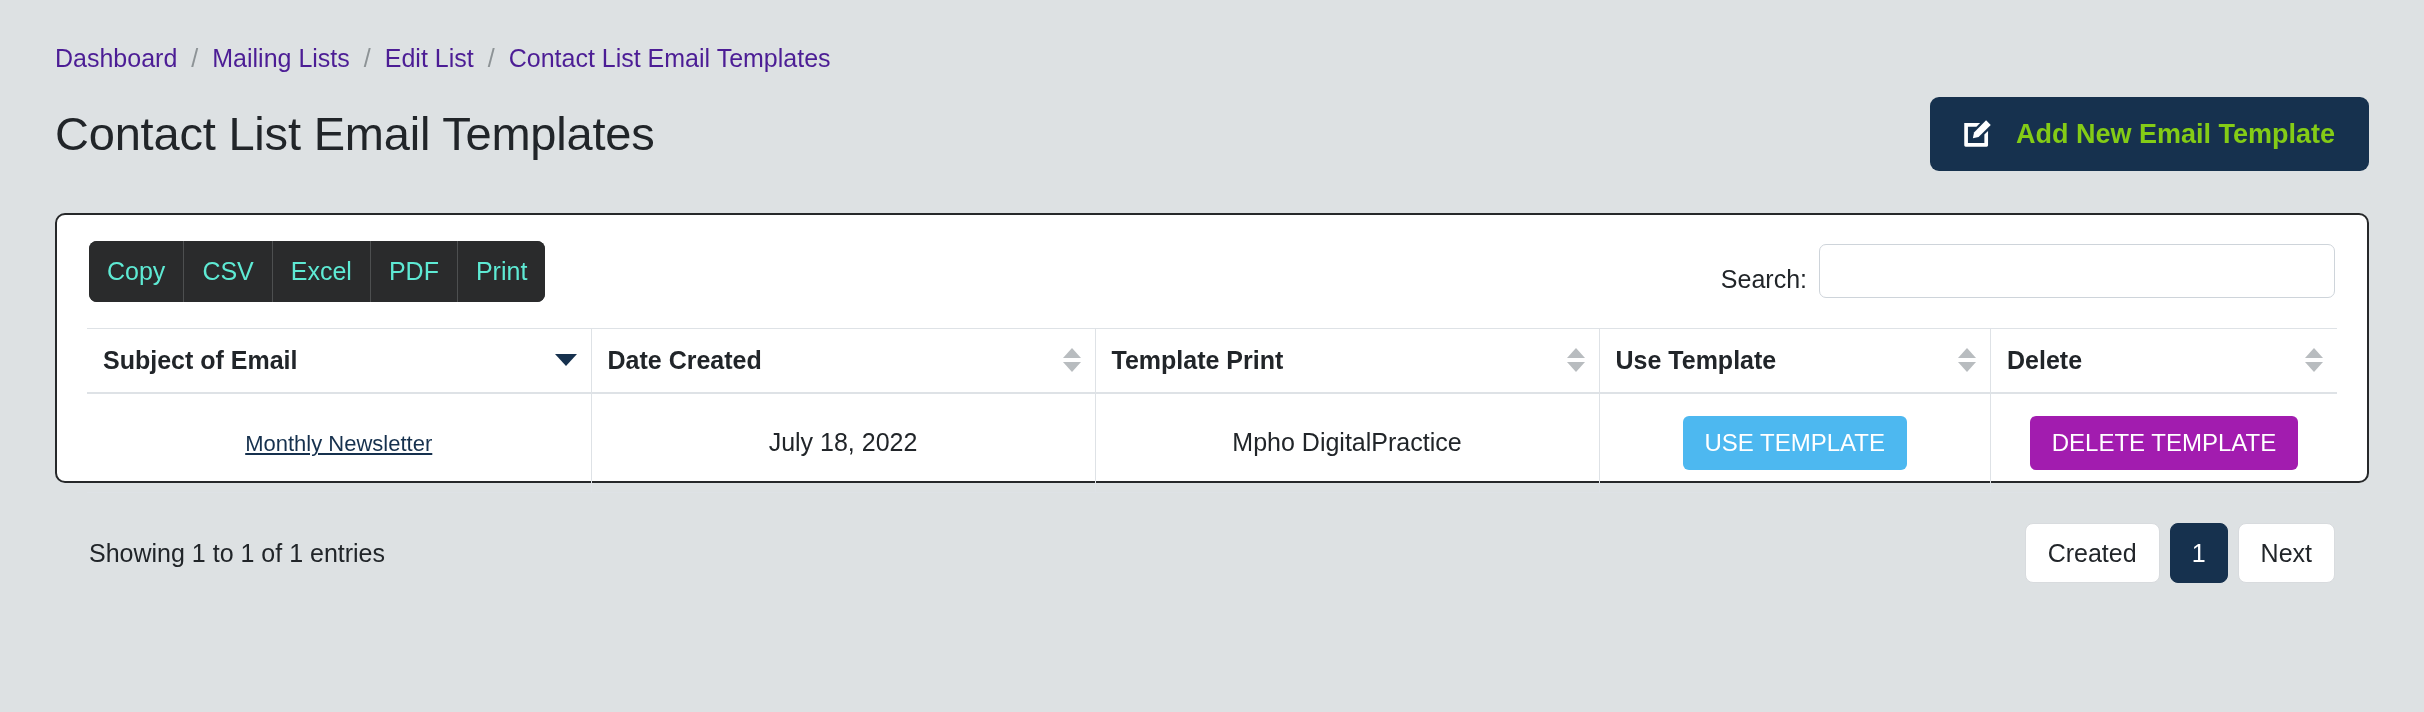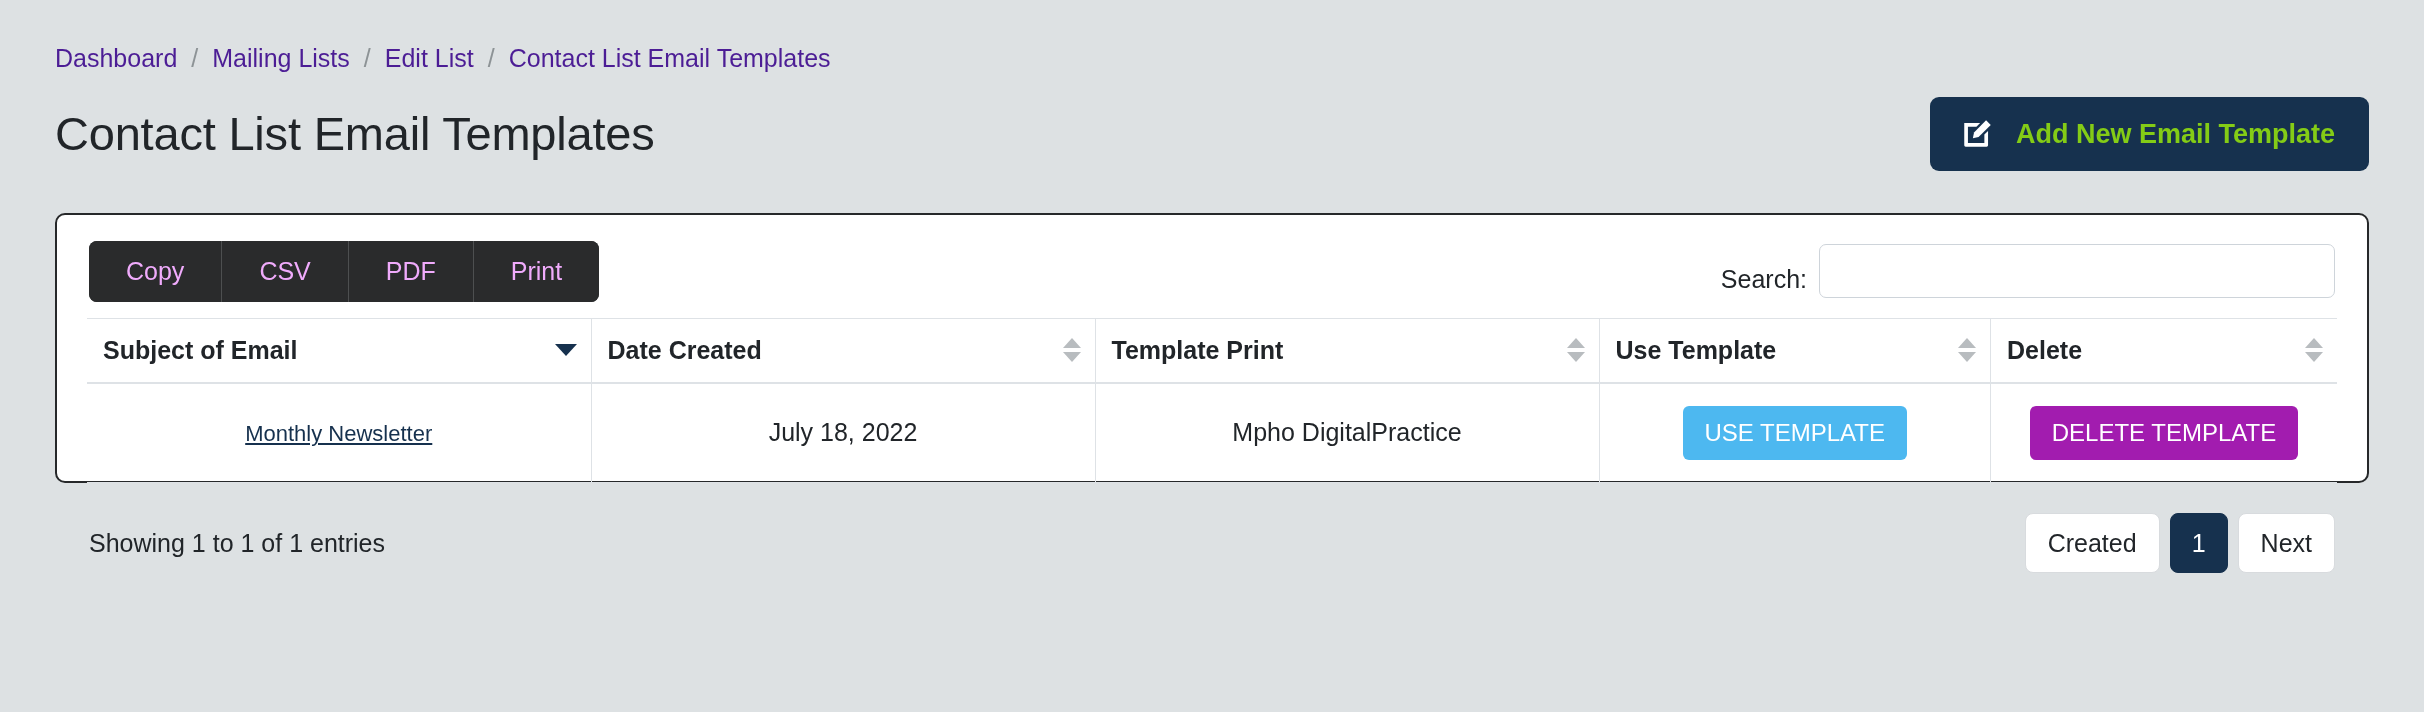--- a/index.html
+++ b/index.html
@@ -81,24 +81,24 @@
     padding: 0 2px;
   }
   .export-group {
     display: inline-flex;
     border-radius: 8px;
     overflow: hidden;
     background: #2a2b2c;
   }
   .export-btn {
     background: #2a2b2c;
-    color: #f0abfc;
+    color: #5eead4;
     border: none;
     border-left: 1px solid #4d4f50;
-    padding: 16px 37px;
+    padding: 16px 18px;
     font-family: "Liberation Sans", sans-serif;
     font-size: 25px;
     line-height: 1.15;
     cursor: pointer;
     white-space: nowrap;
   }
   .export-btn:first-child { border-left: none; }
 
   .search-wrap {
     display: flex;
@@ -116,21 +116,21 @@
     font-size: 24px;
     color: #212529;
     outline: none;
     background: #fff;
   }
 
   
   table.dt {
     width: 100%;
     border-collapse: collapse;
-    margin-top: 16px;
+    margin-top: 26px;
     table-layout: fixed;
   }
   table.dt th, table.dt td {
     border-left: 1px solid #dee2e6;
     border-right: 1px solid #dee2e6;
     vertical-align: middle;
   }
   table.dt thead th {
     border-top: 1px solid #dee2e6;
     border-bottom: 2px solid #dee2e6;
@@ -275,20 +275,21 @@
       <span>Add New Email Template</span>
     </button>
   </div>
 
   <div class="card">
 
     <div class="toolbar-row">
       <div class="export-group">
         <button class="export-btn">Copy</button>
         <button class="export-btn">CSV</button>
+        <button class="export-btn">Excel</button>
         <button class="export-btn">PDF</button>
         <button class="export-btn">Print</button>
       </div>
       <div class="search-wrap">
         <span class="search-label">Search:</span>
         <input class="search-input" type="text" value="" style="">
       </div>
     </div>
 
     <table class="dt">

